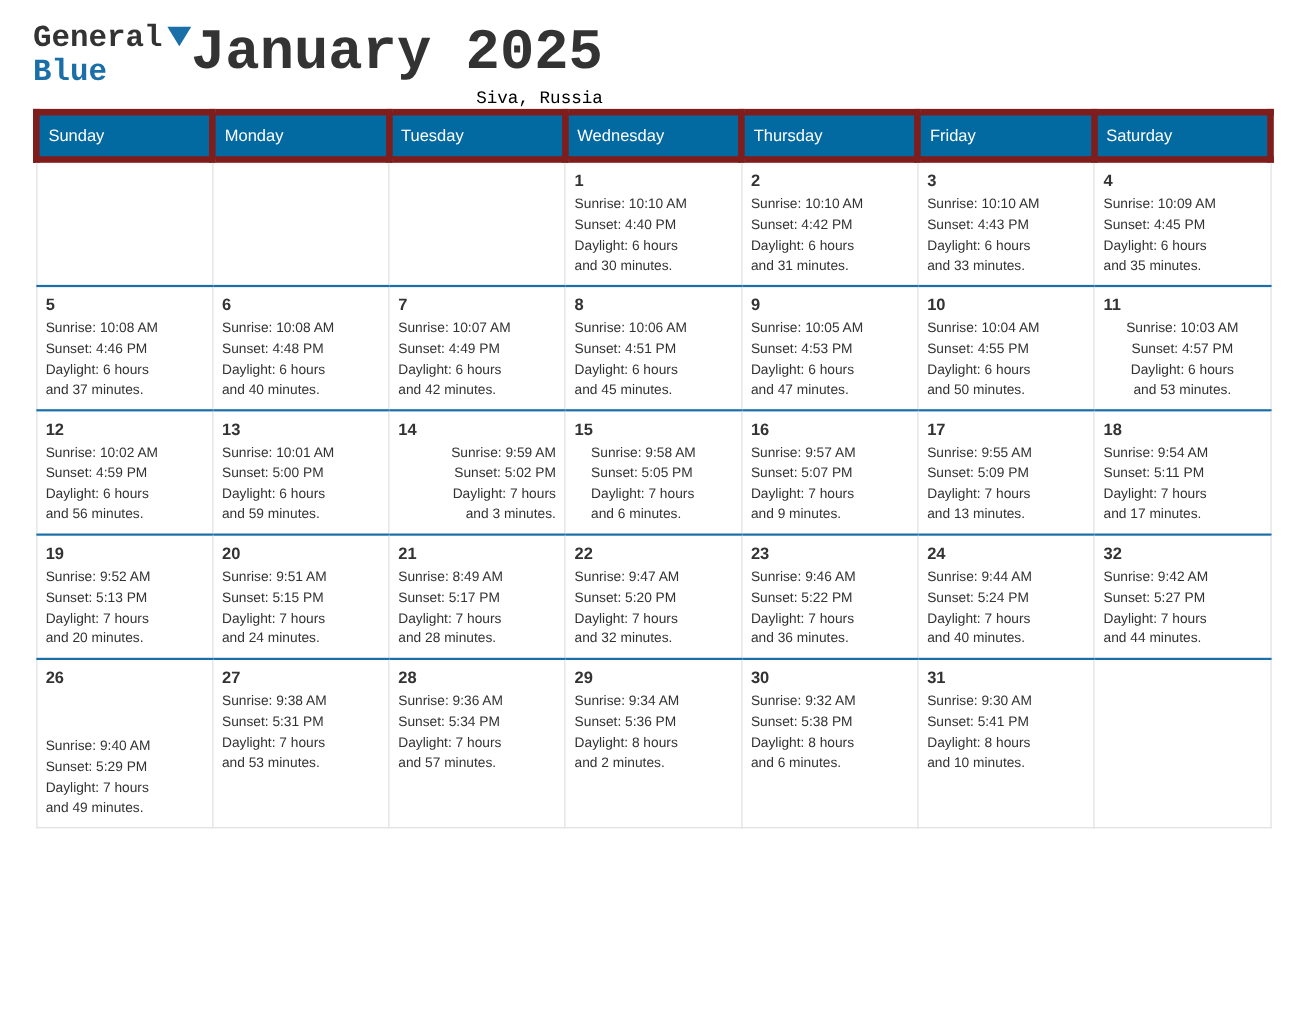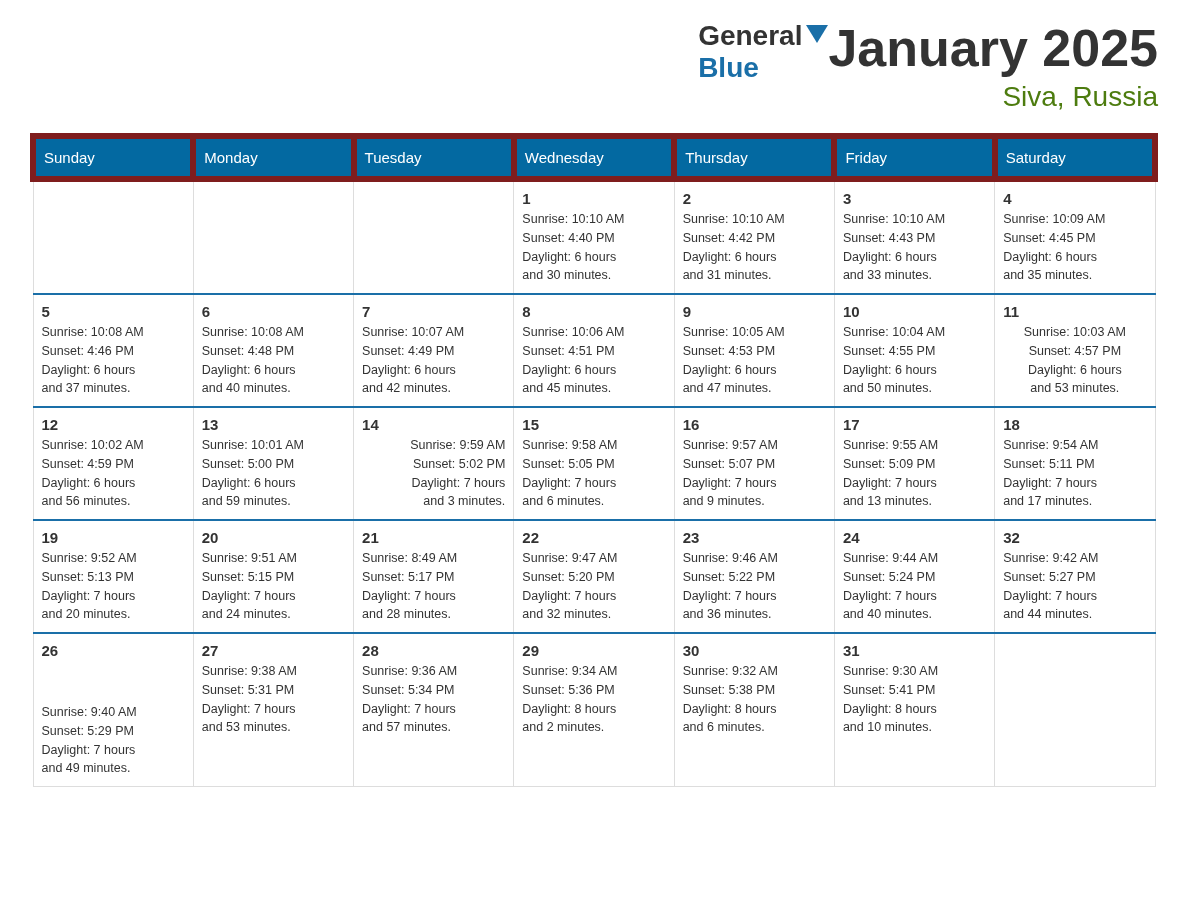--- a/index.html
+++ b/index.html
@@ -6,45 +6,45 @@
     body {
       font-family: Arial, sans-serif;
       background: #fff;
       color: #333;
       width: 1188px;
       min-height: 918px;
       padding: 20px 30px;
     }
     .header {
       display: flex;
-      justify-content: flex-end;
+      justify-content: flex-start;
       align-items: flex-start;
-      margin-bottom: 20px;
+      font-family: Liberation Mono, monospace;
     }
     .logo-wrapper {
       display: flex;
       flex-direction: column;
       align-items: flex-start;
     }
     .logo-line1 {
       display: flex;
       align-items: center;
     }
     .title-section {
       text-align: right;
     }
     .calendar-title {
       font-size: 52px;
       font-weight: bold;
       color: #333;
       line-height: 1.1;
     }
     .calendar-subtitle {
-      font-size: 28px;
-      color: #4d7c0f;
+      font-size: 16px;
+      color: #000000;
       margin-top: 4px;
     }
     .calendar-table {
       width: 100%;
       border-collapse: collapse;
       table-layout: fixed;
     }
     .calendar-table th {
       background-color: #0369a1;
       color: #fff;
@@ -224,21 +224,21 @@
         </td>
         <td>
           <span class="day-num">14</span>
           <div class="day-info" style="white-space: pre-line; text-align: right;">Sunrise: 9:59 AM
 Sunset: 5:02 PM
 Daylight: 7 hours
 and 3 minutes.</div>
         </td>
         <td>
           <span class="day-num">15</span>
-          <div class="day-info" style="white-space: pre-line;">Sunrise: 9:58 AM
+          <div class="day-info" style="white-space: pre-line; margin-left: 15px;">Sunrise: 9:58 AM
 Sunset: 5:05 PM
 Daylight: 7 hours
 and 6 minutes.</div>
         </td>
         <td>
           <span class="day-num">16</span>
           <div class="day-info" style="white-space: pre-line;">Sunrise: 9:57 AM
 Sunset: 5:07 PM
 Daylight: 7 hours
 and 9 minutes.</div>

